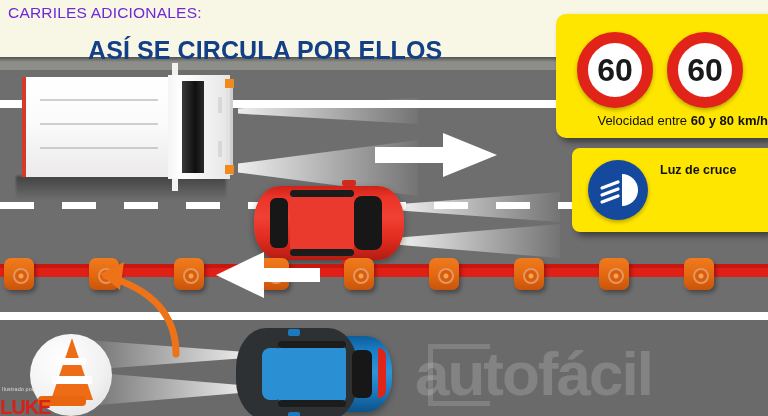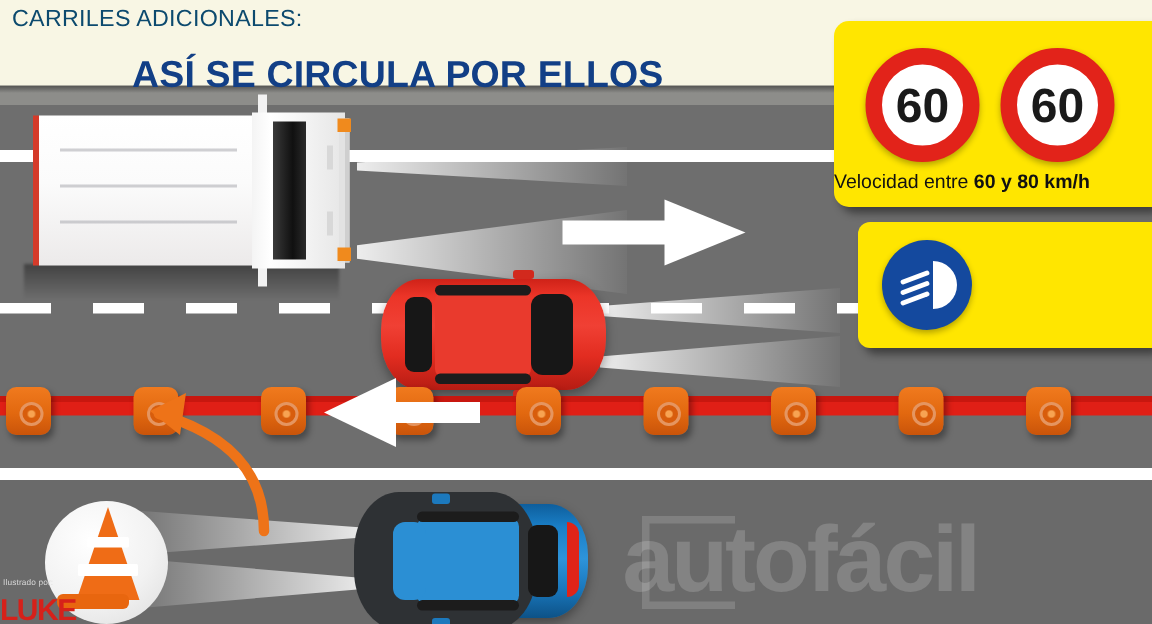--- a/index.html
+++ b/index.html
@@ -10,21 +10,21 @@
   }
   #stage { position:absolute; inset:0; width:768px; height:416px; overflow:hidden; }
 
   
   .header {
     position:absolute; left:0; top:0; width:768px; height:57px;
     background:#f8f6e4; z-index:30;
   }
   .hdr-kicker {
     position:absolute; left:8px; top:4px;
-    font-size:15.5px; letter-spacing:.2px; color:#0c4a6e;
+    font-size:15.5px; letter-spacing:.2px; color:#6d28d9;
     font-family:"Liberation Sans", sans-serif;
   }
   .hdr-title {
     position:absolute; left:88px; top:36px;
     font-size:25px; font-weight:bold; color:#123f86;
     letter-spacing:.1px; white-space:nowrap;
   }
   .hdr-shadow {
     position:absolute; left:0; top:57px; width:768px; height:5px;
     background:linear-gradient(to bottom, rgba(0,0,0,.42), rgba(0,0,0,0));
@@ -218,21 +218,21 @@
     display:flex; align-items:center; justify-content:center;
   }
   .sign span {
     font-size:32px; font-weight:bold; color:#1a1a1a;
     font-family:"Liberation Sans", sans-serif; line-height:1;
   }
   .sign-60 { left:21px; }
   .sign-80 { left:111px; }
   .speed-caption {
     position:absolute; left:0; top:99px; width:212px;
-    text-align:left; font-size:13px; color:#111;
+    text-align:right; font-size:13px; color:#111;
   }
   .speed-caption b { font-weight:bold; }
 
   .light-icon {
     position:absolute; left:16px; top:12px; width:60px; height:60px;
     border-radius:50%; background:#14499e;
     box-shadow:0 2px 4px rgba(0,0,0,.3);
   }
   .light-text {
     position:absolute; left:88px; top:14px; width:104px;
@@ -391,16 +391,17 @@
       <svg width="60" height="60" viewBox="0 0 60 60">
         <path d="M34 14 a16 16 0 0 1 0 32 z" fill="#ffffff"></path>
         <g stroke="#ffffff" stroke-width="3.2" stroke-linecap="round">
           <line x1="30" y1="22" x2="14" y2="28"></line>
           <line x1="30" y1="29" x2="14" y2="35"></line>
           <line x1="30" y1="36" x2="14" y2="42"></line>
         </g>
       </svg>
     </div>
     <div class="light-text">
+      <div>Luz de cruce</div>
     </div>
   </div>
 
 </div>
 
 </body></html>

